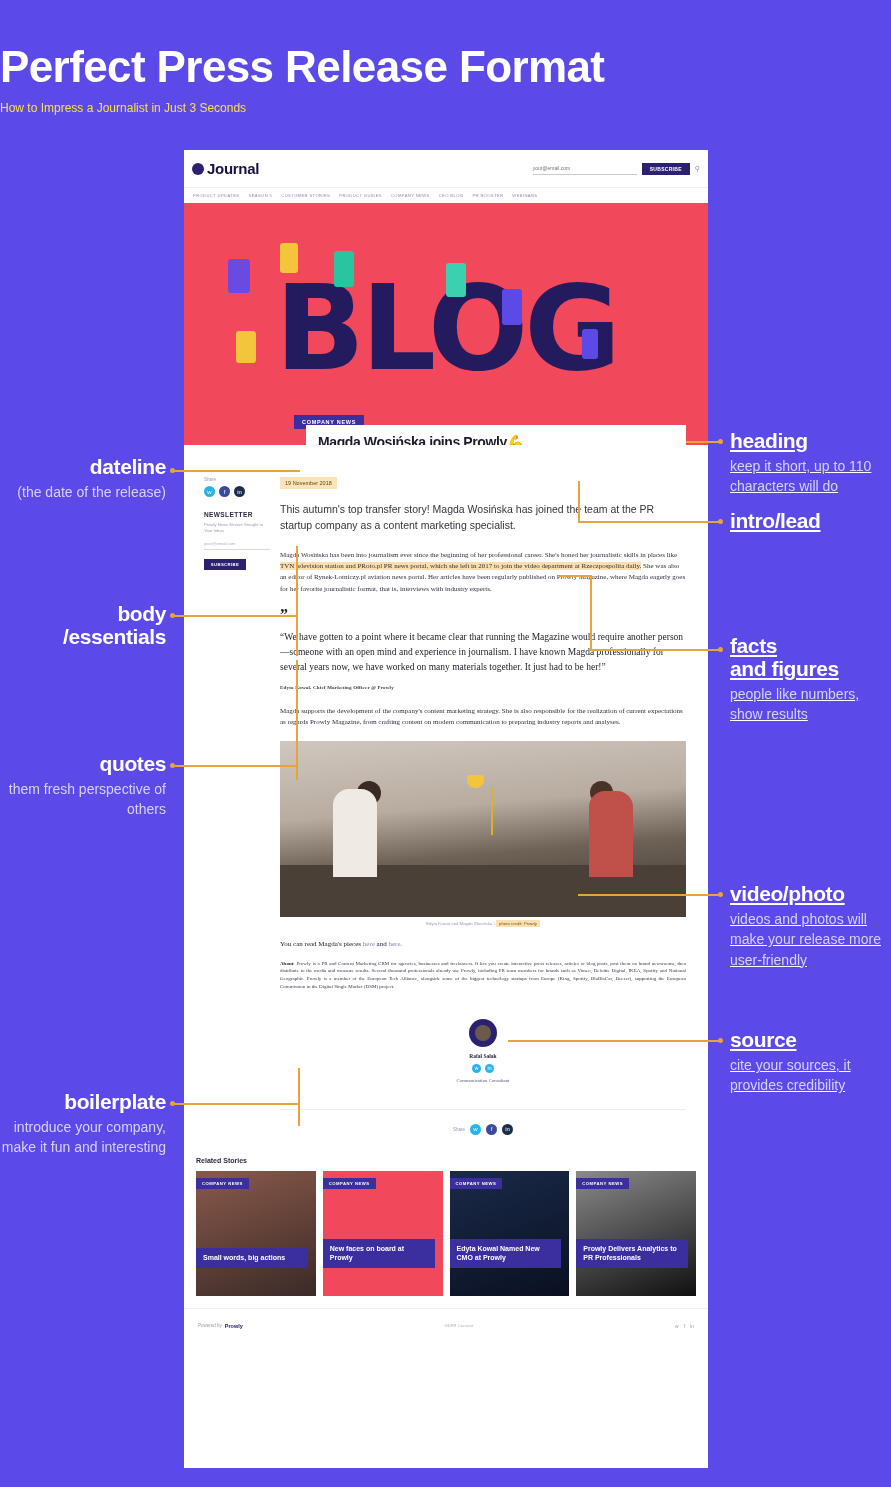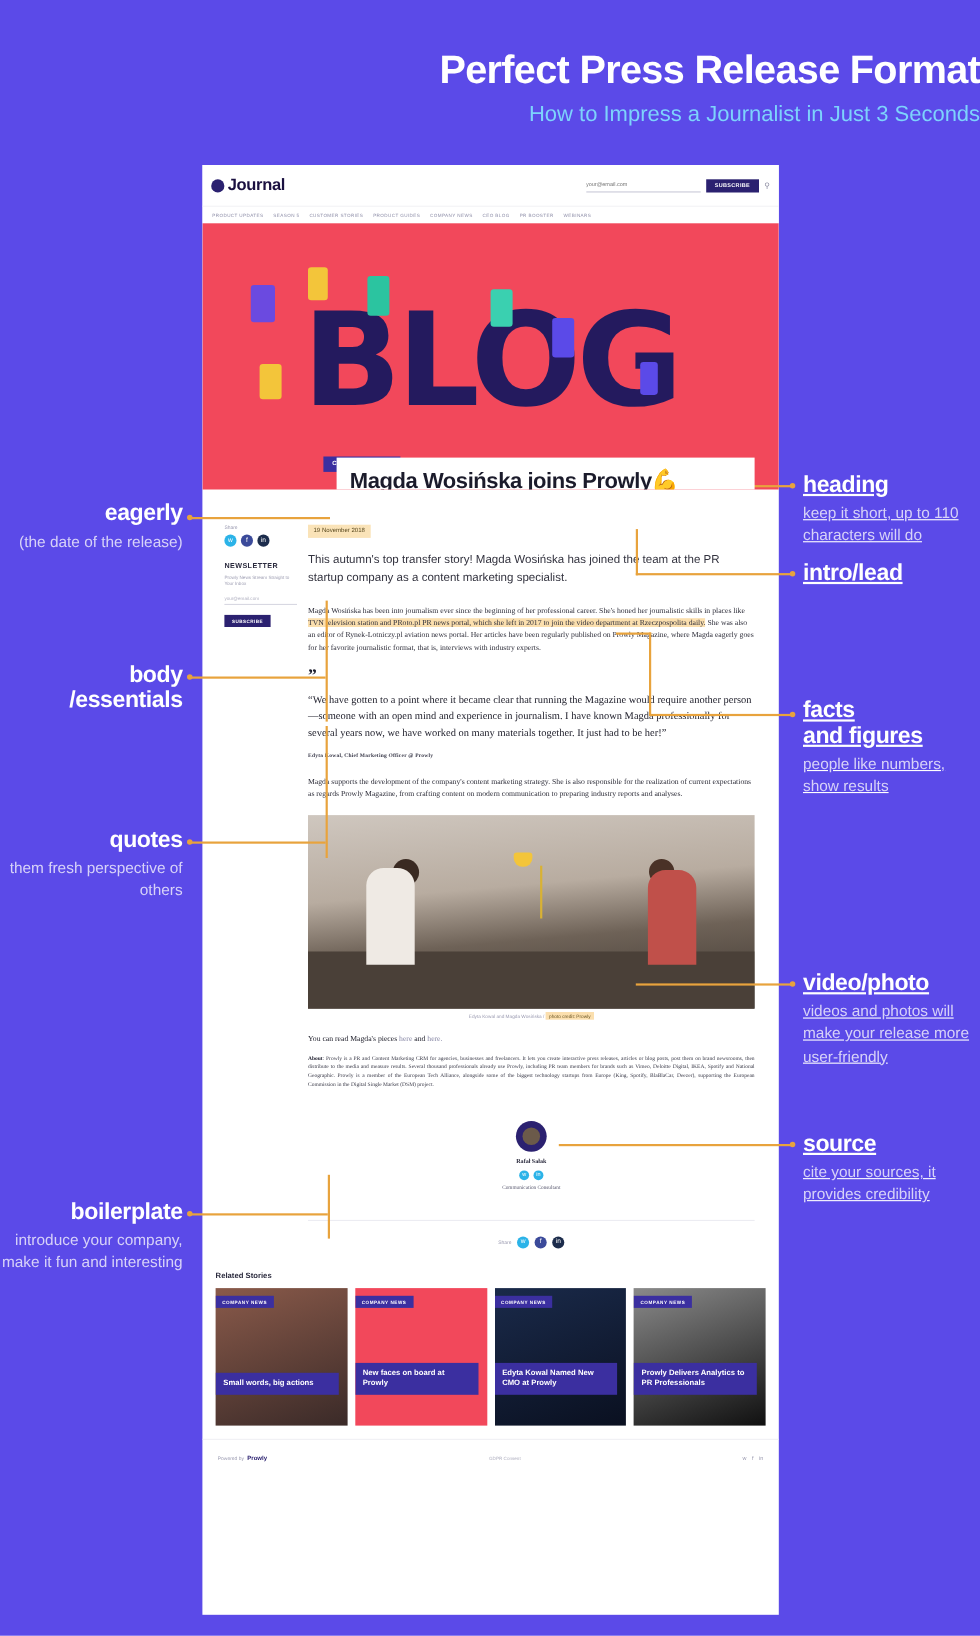--- a/index.html
+++ b/index.html
@@ -6,31 +6,31 @@
   body {
     width: 891px; height: 1487px;
     background: #5b4ae8;
     font-family: "Liberation Sans", sans-serif;
     position: relative;
     overflow: hidden;
   }
 
   
   .poster-title {
-    text-align: right;
+    text-align: left;
     color: #ffffff;
-    font-size: 36px;
+    font-size: 44px;
     font-weight: bold;
     letter-spacing: -0.6px;
     padding-top: 42px;
   }
   .poster-sub {
-    text-align: right;
-    color: #7dd3fc;
-    font-size: 20px;
+    text-align: left;
+    color: #fde047;
+    font-size: 12px;
     padding-top: 9px;
     font-weight: normal;
   }
 
   
   .mock {
     position: absolute;
     left: 184px; top: 150px;
     width: 524px; height: 1318px;
     background: #ffffff;
@@ -83,21 +83,21 @@
     background:#3b2fa0; color:#fff; font-size:5.5px; font-weight:bold;
     padding:4px 8px; letter-spacing:0.7px; z-index:5;
   }
 
   
   .headline-band {
     position:absolute; left:122px; right:22px; bottom:-14px;
     background:#fff; padding:9px 12px; z-index:6;
   }
   .headline {
-    font-size:20px; font-weight:bold; color:#1b1b2b; letter-spacing:-0.4px;
+    font-size:14px; font-weight:bold; color:#1b1b2b; letter-spacing:-0.4px;
   }
 
   
   .article { display:flex; padding: 26px 22px 0 12px; }
   .side { width: 74px; padding-left:8px; padding-top:6px; flex:0 0 74px;}
   .side-lbl { font-size:4.5px; color:#9a9ab0; margin-bottom:4px; }
   .soc-row { display:flex; gap:4px; margin-bottom:14px; }
   .soc { width:11px; height:11px; border-radius:50%; display:flex; align-items:center; justify-content:center; color:#fff; font-size:6px;}
   .soc.tw{background:#2bb3e8;} .soc.fb{background:#3b4a9a;} .soc.li{background:#1c2c4c;}
   .nl-title { font-size:6.5px; font-weight:bold; color:#2a2a3d; letter-spacing:0.4px; margin-bottom:4px;}
@@ -327,21 +327,21 @@
     <div class="f-mid">GDPR Consent</div>
     <div class="f-right">
       <span>w</span>
       <span>f</span>
       <span>in</span>
     </div>
   </div>
 </div>
 
 <div class="ann left" style="left:0; top:455px; width:166px;">
-  <div class="hd">eagerly</div>
+  <div class="hd">dateline</div>
   <div class="ds">(the date of the release)</div>
 </div>
 <div class="dot" style="left:170px; top:468px;"></div>
 <div class="lead-line" style="left:174px; top:470px; width:126px;"></div>
 
 <div class="ann left" style="left:0; top:602px; width:166px;">
   <div class="hd">body</div>
   <div class="hd">/essentials</div>
 </div>
 <div class="dot" style="left:170px; top:613px;"></div>

